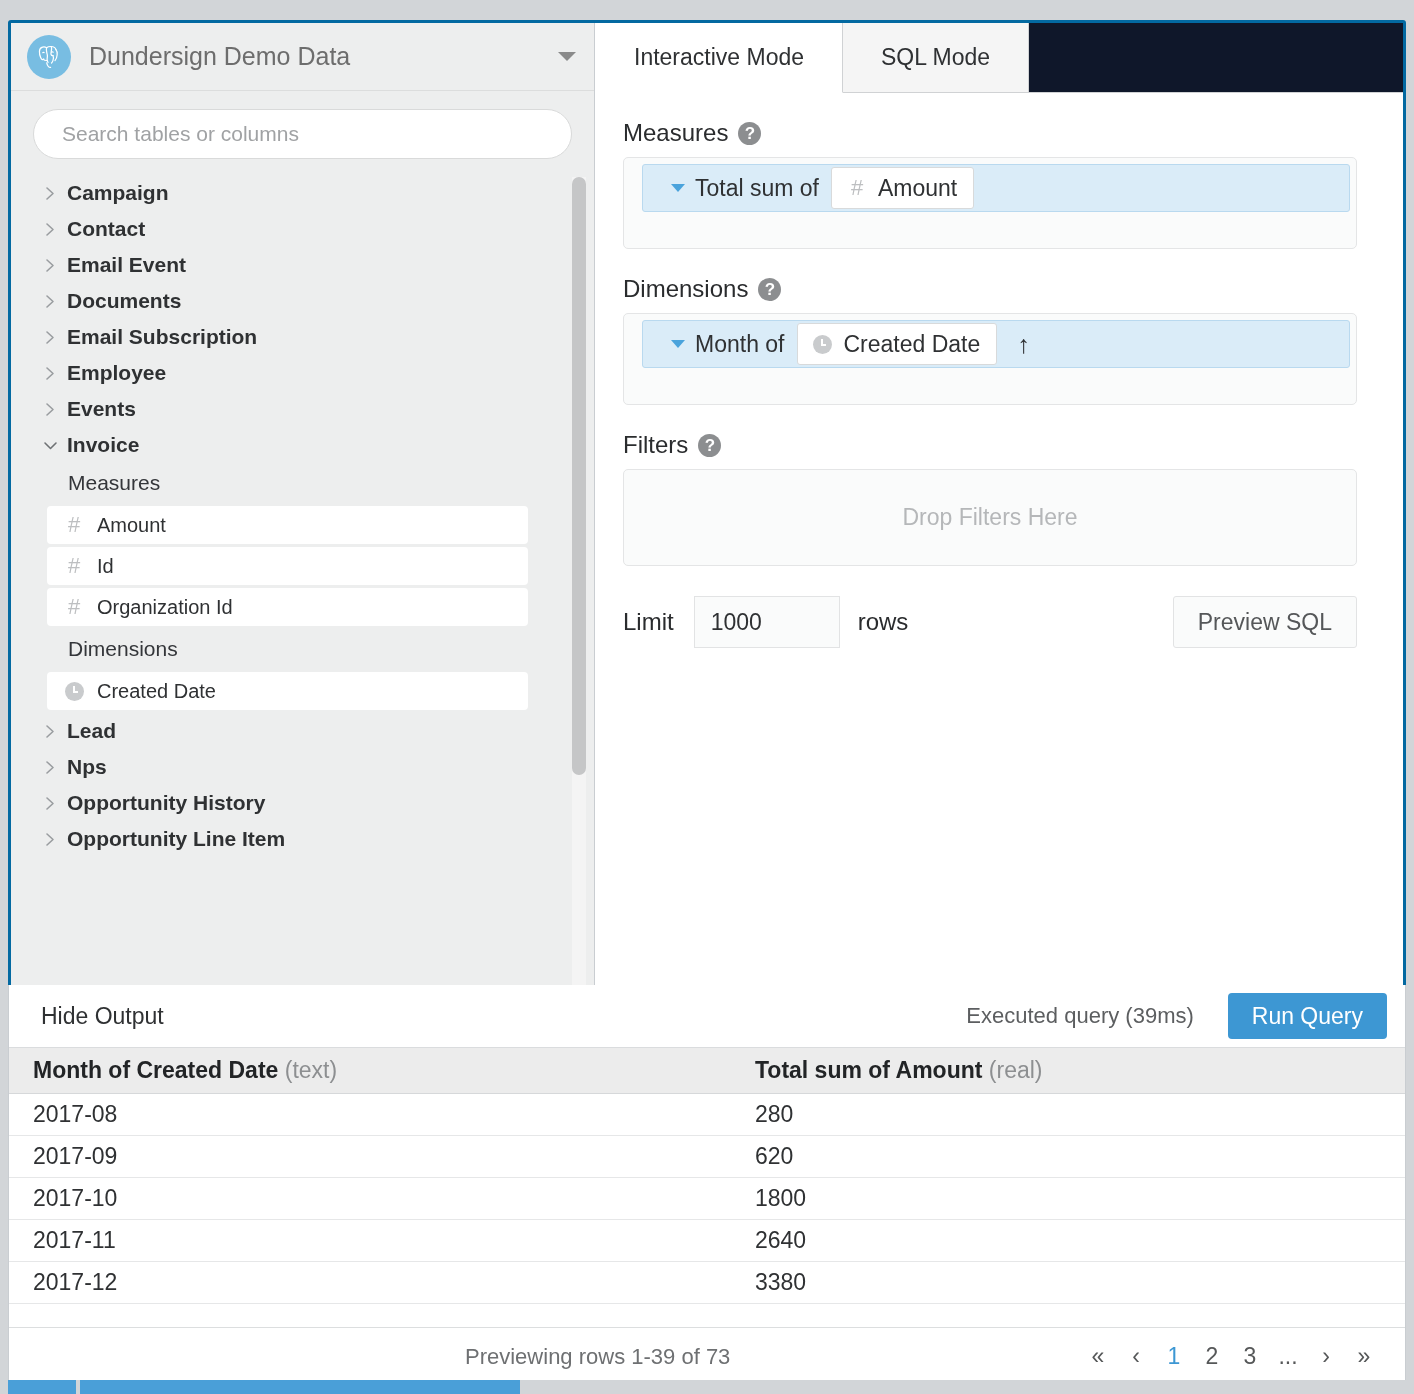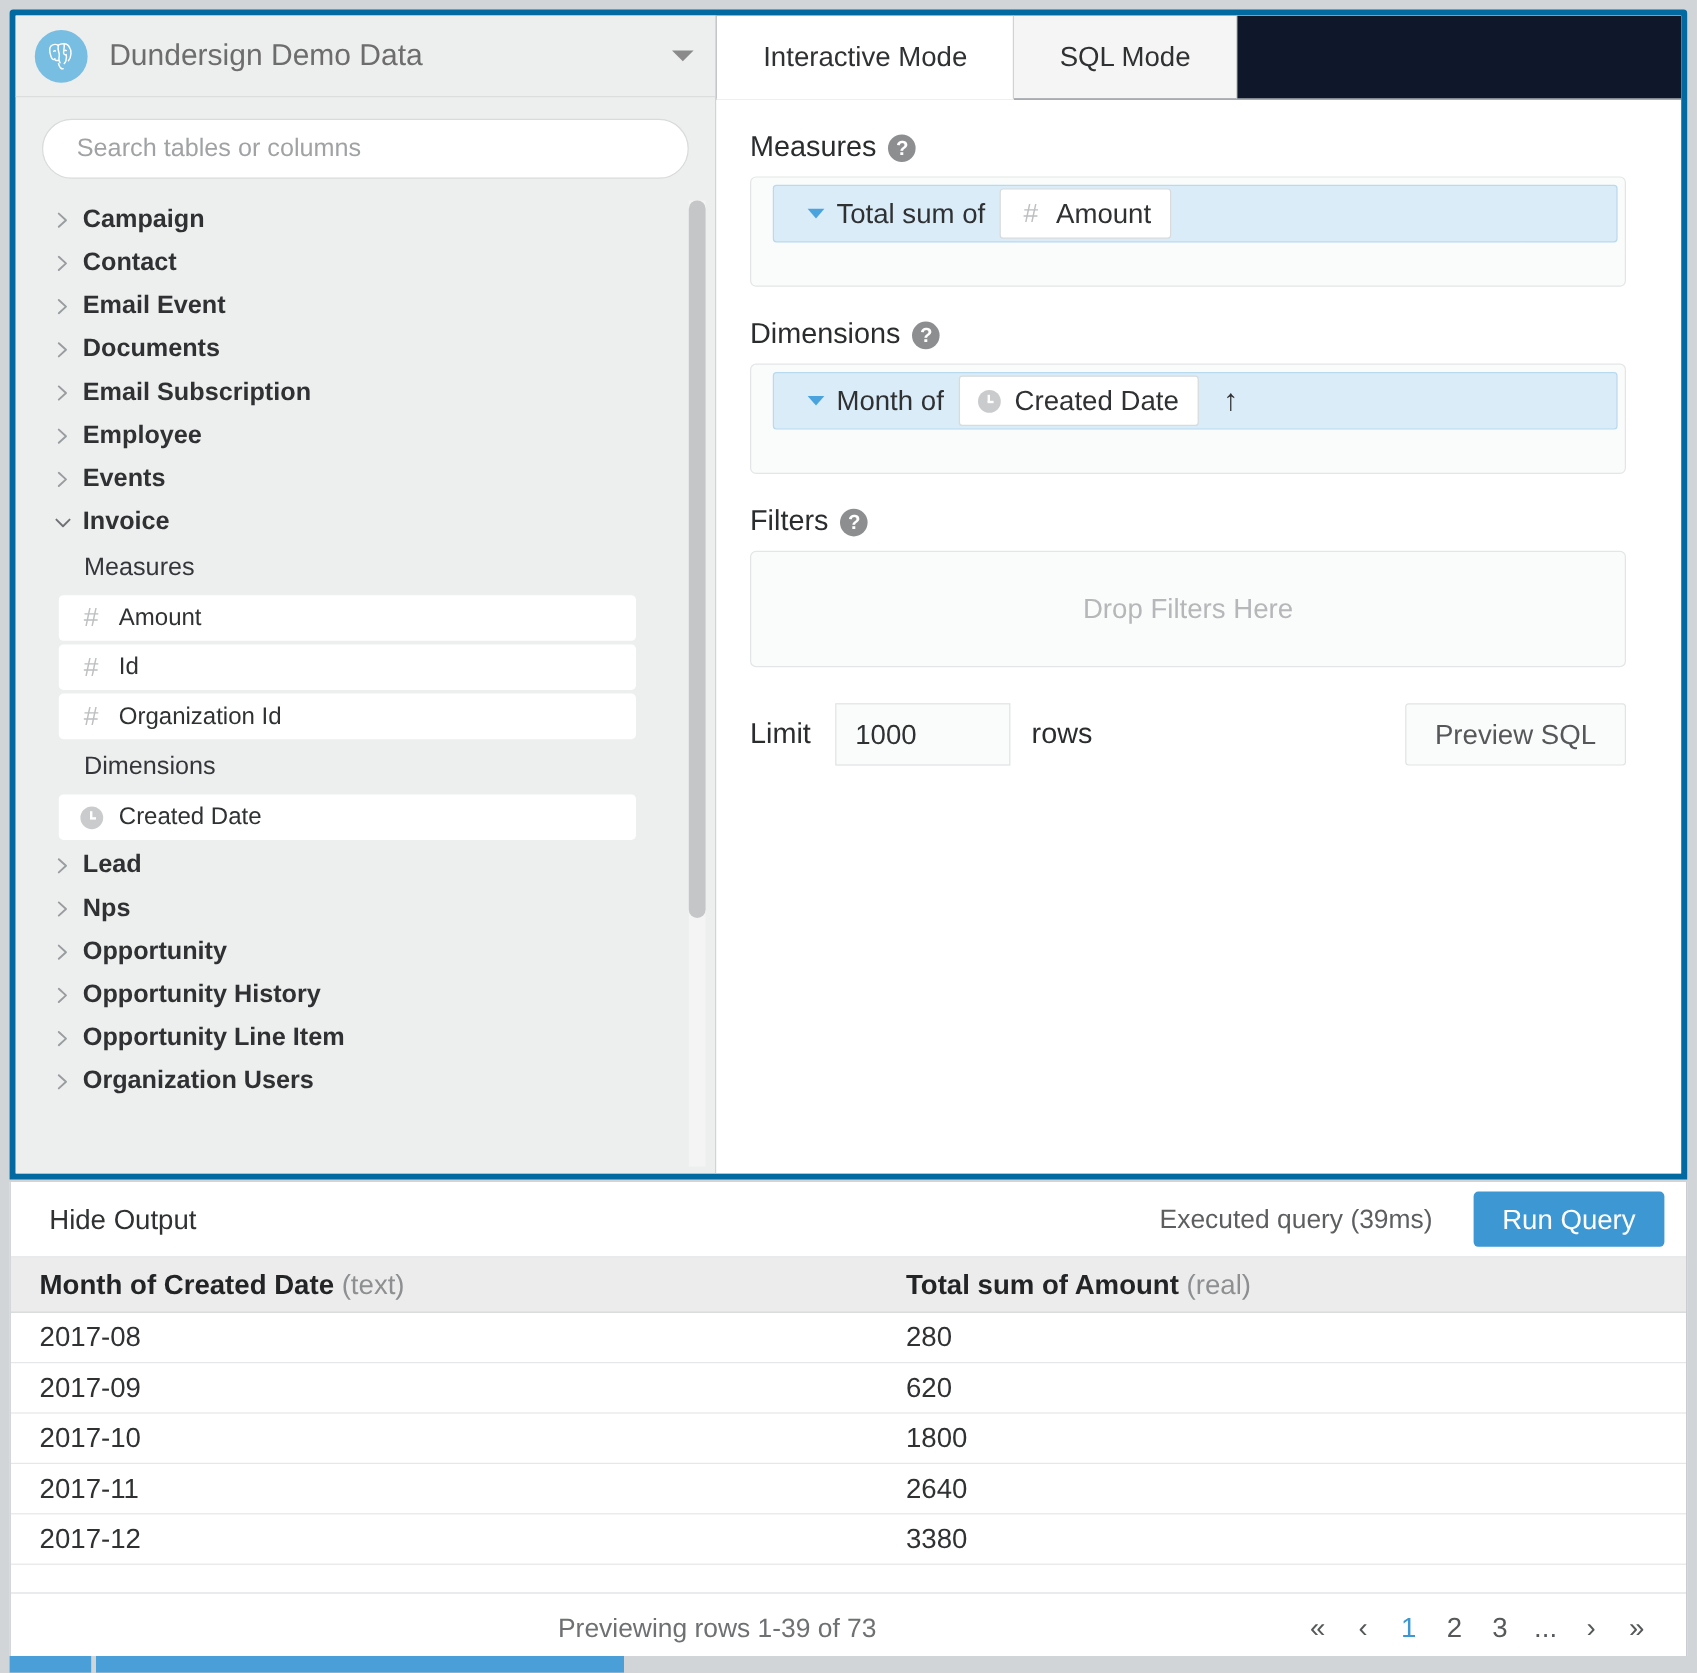--- a/index.html
+++ b/index.html
@@ -10,25 +10,25 @@
     overflow: hidden;
   }
   .app {
     position: relative;
     width: 1414px; height: 1394px;
     background: #d2d5d8;
   }
 
   
   .split {
-    position: absolute; left: 8px; top: 8px;
+    position: absolute; left: 8px; top: 20px;
     width: 1398px; height: 975px;
     display: flex;
     background: #fff;
-    border: 5px solid #0369a1;
+    border: 3px solid #0369a1;
     border-radius: 3px 3px 0 0;
     overflow: hidden;
   }
 
   
   .sidebar {
     width: 584px; height: 100%;
     background: #edeeee;
     display: flex; flex-direction: column;
     border-right: 1px solid #c9cdd1;
@@ -490,45 +490,29 @@
                 </svg>
               </span>
               <span class="t-label">Nps</span>
             </div>
             <div class="t-row">
               <span class="chev">
                 <svg width="11" height="15" viewBox="0 0 11 15">
                   <path d="M2 2 L8 7.5 L2 13" fill="none" stroke="#9a9da0" stroke-width="1.6" stroke-linecap="round" stroke-linejoin="round"></path>
                 </svg>
               </span>
-              <span class="t-label">Opportunity</span>
-            </div>
-            <div class="t-row">
-              <span class="chev">
-                <svg width="11" height="15" viewBox="0 0 11 15">
-                  <path d="M2 2 L8 7.5 L2 13" fill="none" stroke="#9a9da0" stroke-width="1.6" stroke-linecap="round" stroke-linejoin="round"></path>
-                </svg>
-              </span>
               <span class="t-label">Opportunity History</span>
             </div>
             <div class="t-row">
               <span class="chev">
                 <svg width="11" height="15" viewBox="0 0 11 15">
                   <path d="M2 2 L8 7.5 L2 13" fill="none" stroke="#9a9da0" stroke-width="1.6" stroke-linecap="round" stroke-linejoin="round"></path>
                 </svg>
               </span>
               <span class="t-label">Opportunity Line Item</span>
-            </div>
-            <div class="t-row">
-              <span class="chev">
-                <svg width="11" height="15" viewBox="0 0 11 15">
-                  <path d="M2 2 L8 7.5 L2 13" fill="none" stroke="#9a9da0" stroke-width="1.6" stroke-linecap="round" stroke-linejoin="round"></path>
-                </svg>
-              </span>
-              <span class="t-label">Organization Users</span>
             </div>
           </div>
         <div class="sb-track"></div>
         <div class="sb-thumb" style="top:6px;height:598px;"></div>
       </div>
     </div>
 
     <div class="right">
       <div class="tabs" id="tabs">
           <div class="tab active">Interactive Mode</div>

